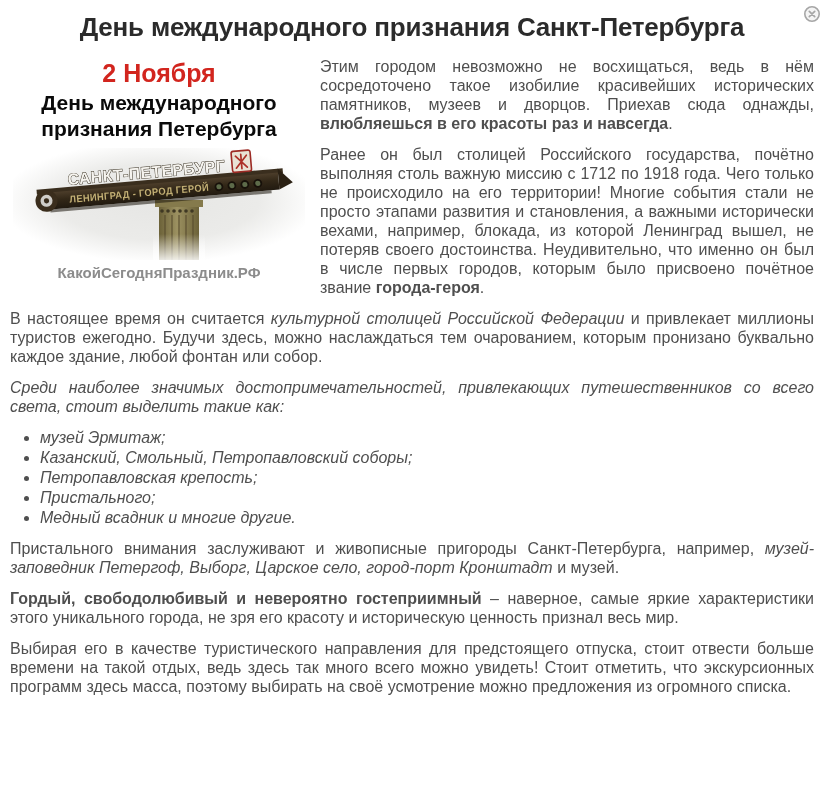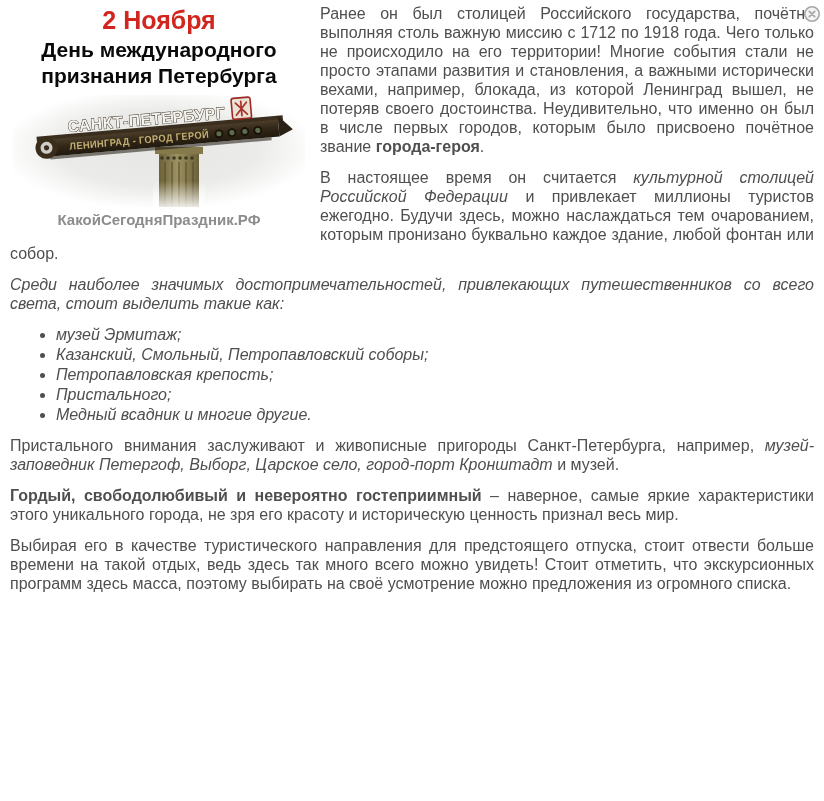--- a/index.html
+++ b/index.html
@@ -70,38 +70,39 @@
     margin-top: 0px;
     color: var(--watermark, #8c8c8c);
     white-space: nowrap;
   }
   .article p { margin: 0 0 12px 0; }
   .article ul {
     margin: 0 0 12px 0;
     padding: 0 0 0 30px;
     font-style: italic;
   }
-  .article ul li { margin: 1px 16px; }
+  .article ul li { margin: 1px 0; }
   .b { font-weight: bold; }
   .i { font-style: italic; }
 </style>
 </head>
 <body>
 
 <div class="page">
 
   <button class="close-btn" title="">
     <span>
       <svg width="18" height="18" viewBox="0 0 18 18" aria-hidden="true">
         <circle cx="9" cy="9" r="7.2" fill="#f4f4f4" stroke="#a6a6a6" stroke-width="1.6"></circle>
         <path d="M6.3 6.3 L11.7 11.7 M11.7 6.3 L6.3 11.7" stroke="#a6a6a6" stroke-width="1.7" stroke-linecap="round"></path>
       </svg>
     </span>
   </button>
 
+  <h1 class="page-title">День международного признания Санкт-Петербурга</h1>
 
   <div class="article">
 
     <aside class="infocard">
       <div class="date">2 Ноября</div>
       <div class="card-title">День международного признания Петербурга</div>
 
       <div class="sign-wrap">
         <svg width="292" height="112" viewBox="0 0 292 112" aria-hidden="true">
           <defs>
@@ -179,20 +180,21 @@
               <path d="M225 15 L236 27 M236 15 L225 27 M230.5 13.5 L230.5 28" stroke="#ac3028" stroke-width="1.7" stroke-linecap="round"></path>
             </g>
           </g>
         </svg>
       </div>
 
       <div class="watermark">КакойСегодняПраздник.РФ</div>
     </aside>
 
     <div id="article-blocks">
+        <p><span>Этим городом невозможно не восхищаться, ведь в нём сосредоточено такое изобилие красивейших исторических памятников, музеев и дворцов. Приехав сюда однажды, </span><span class="b">влюбляешься в его красоты раз и навсегда</span><span>.</span></p>
         <p><span>Ранее он был столицей Российского государства, почётно выполняя столь важную миссию с 1712 по 1918 года. Чего только не происходило на его территории! Многие события стали не просто этапами развития и становления, а важными исторически вехами, например, блокада, из которой Ленинград вышел, не потеряв своего достоинства. Неудивительно, что именно он был в числе первых городов, которым было присвоено почётное звание </span><span class="b">города-героя</span><span>.</span></p>
         <p><span>В настоящее время он считается </span><span class="i">культурной столицей Российской Федерации</span><span> и привлекает миллионы туристов ежегодно. Будучи здесь, можно наслаждаться тем очарованием, которым пронизано буквально каждое здание, любой фонтан или собор.</span></p>
         <p><span class="i">Среди наиболее значимых достопримечательностей, привлекающих путешественников со всего света, стоит выделить такие как:</span></p>
         <ul>
           <li>музей Эрмитаж;</li>
           <li>Казанский, Смольный, Петропавловский соборы;</li>
           <li>Петропавловская крепость;</li>
           <li>Пристального;</li>
           <li>Медный всадник и многие другие.</li>
         </ul>

